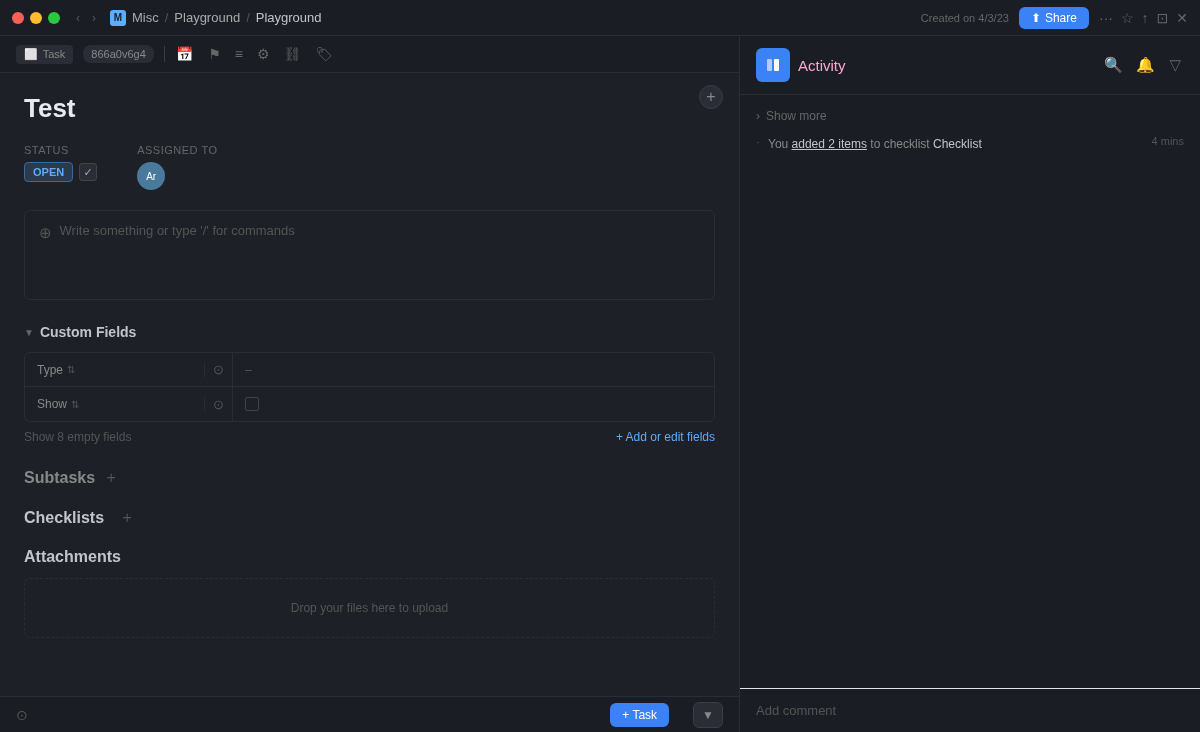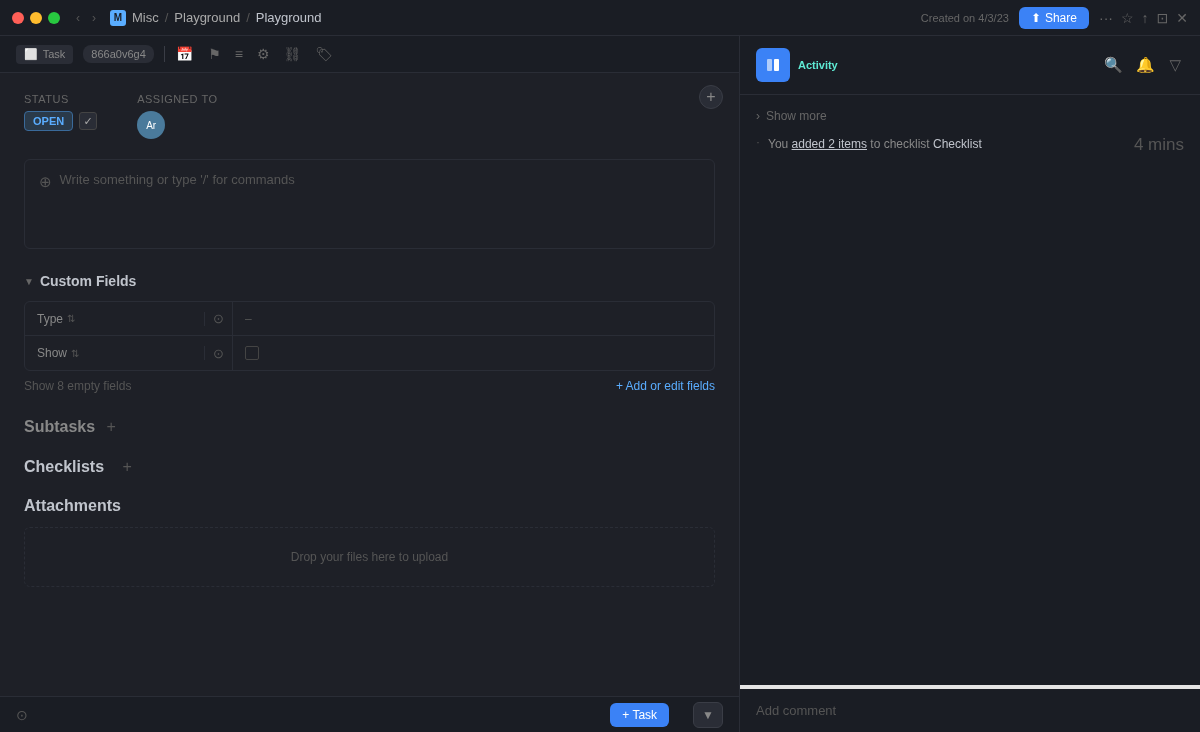--- a/index.html
+++ b/index.html
@@ -388,23 +388,23 @@
       flex-direction: column;
     }
     .activity-header {
       display: flex;
       align-items: center;
       padding: 12px 16px;
       border-bottom: 1px solid #2a2d36;
       gap: 8px;
     }
     .activity-title {
-      font-size: 11px;
-      font-weight: 700;
-      color: #5eead4;
+      font-size: 15px;
+      font-weight: 400;
+      color: #f9a8d4;
       flex: 1;
     }
     .activity-icon-btn {
       color: #666;
       font-size: 15px;
       cursor: pointer;
       padding: 3px;
     }
 
     
@@ -446,28 +446,28 @@
       font-size: 12px;
       color: #888;
       flex: 1;
       line-height: 1.5;
     }
     .activity-text a {
       color: #c0c4cc;
       text-decoration: underline;
     }
     .activity-time {
-      font-size: 17px;
+      font-size: 11px;
       color: #555;
       white-space: nowrap;
     }
 
     
     .comment-area {
-      border-top: 4px solid #e5e5e5;
+      border-top: 1px solid #e5e5e5;
       padding: 10px 16px;
     }
     .comment-input {
       color: #555;
       font-size: 13px;
       padding: 4px 0;
     }
 
     
     .bottom-bar {
@@ -570,20 +570,21 @@
       <span class="toolbar-icon">⛓</span>
       <span class="toolbar-icon">🏷</span>
     </div>
 
     <div class="task-content" style="position:relative;">
 
       <div style="position:absolute;top:12px;right:16px;">
         <div class="add-circle-btn">+</div>
       </div>
 
+      <div class="task-title">Test</div>
 
       <div class="meta-row">
         <div class="meta-group">
           <label>Status</label>
           <div class="status-badge">
             <span class="status-open">OPEN</span>
             <div class="status-check">✓</div>
           </div>
         </div>
         <div class="meta-group">

